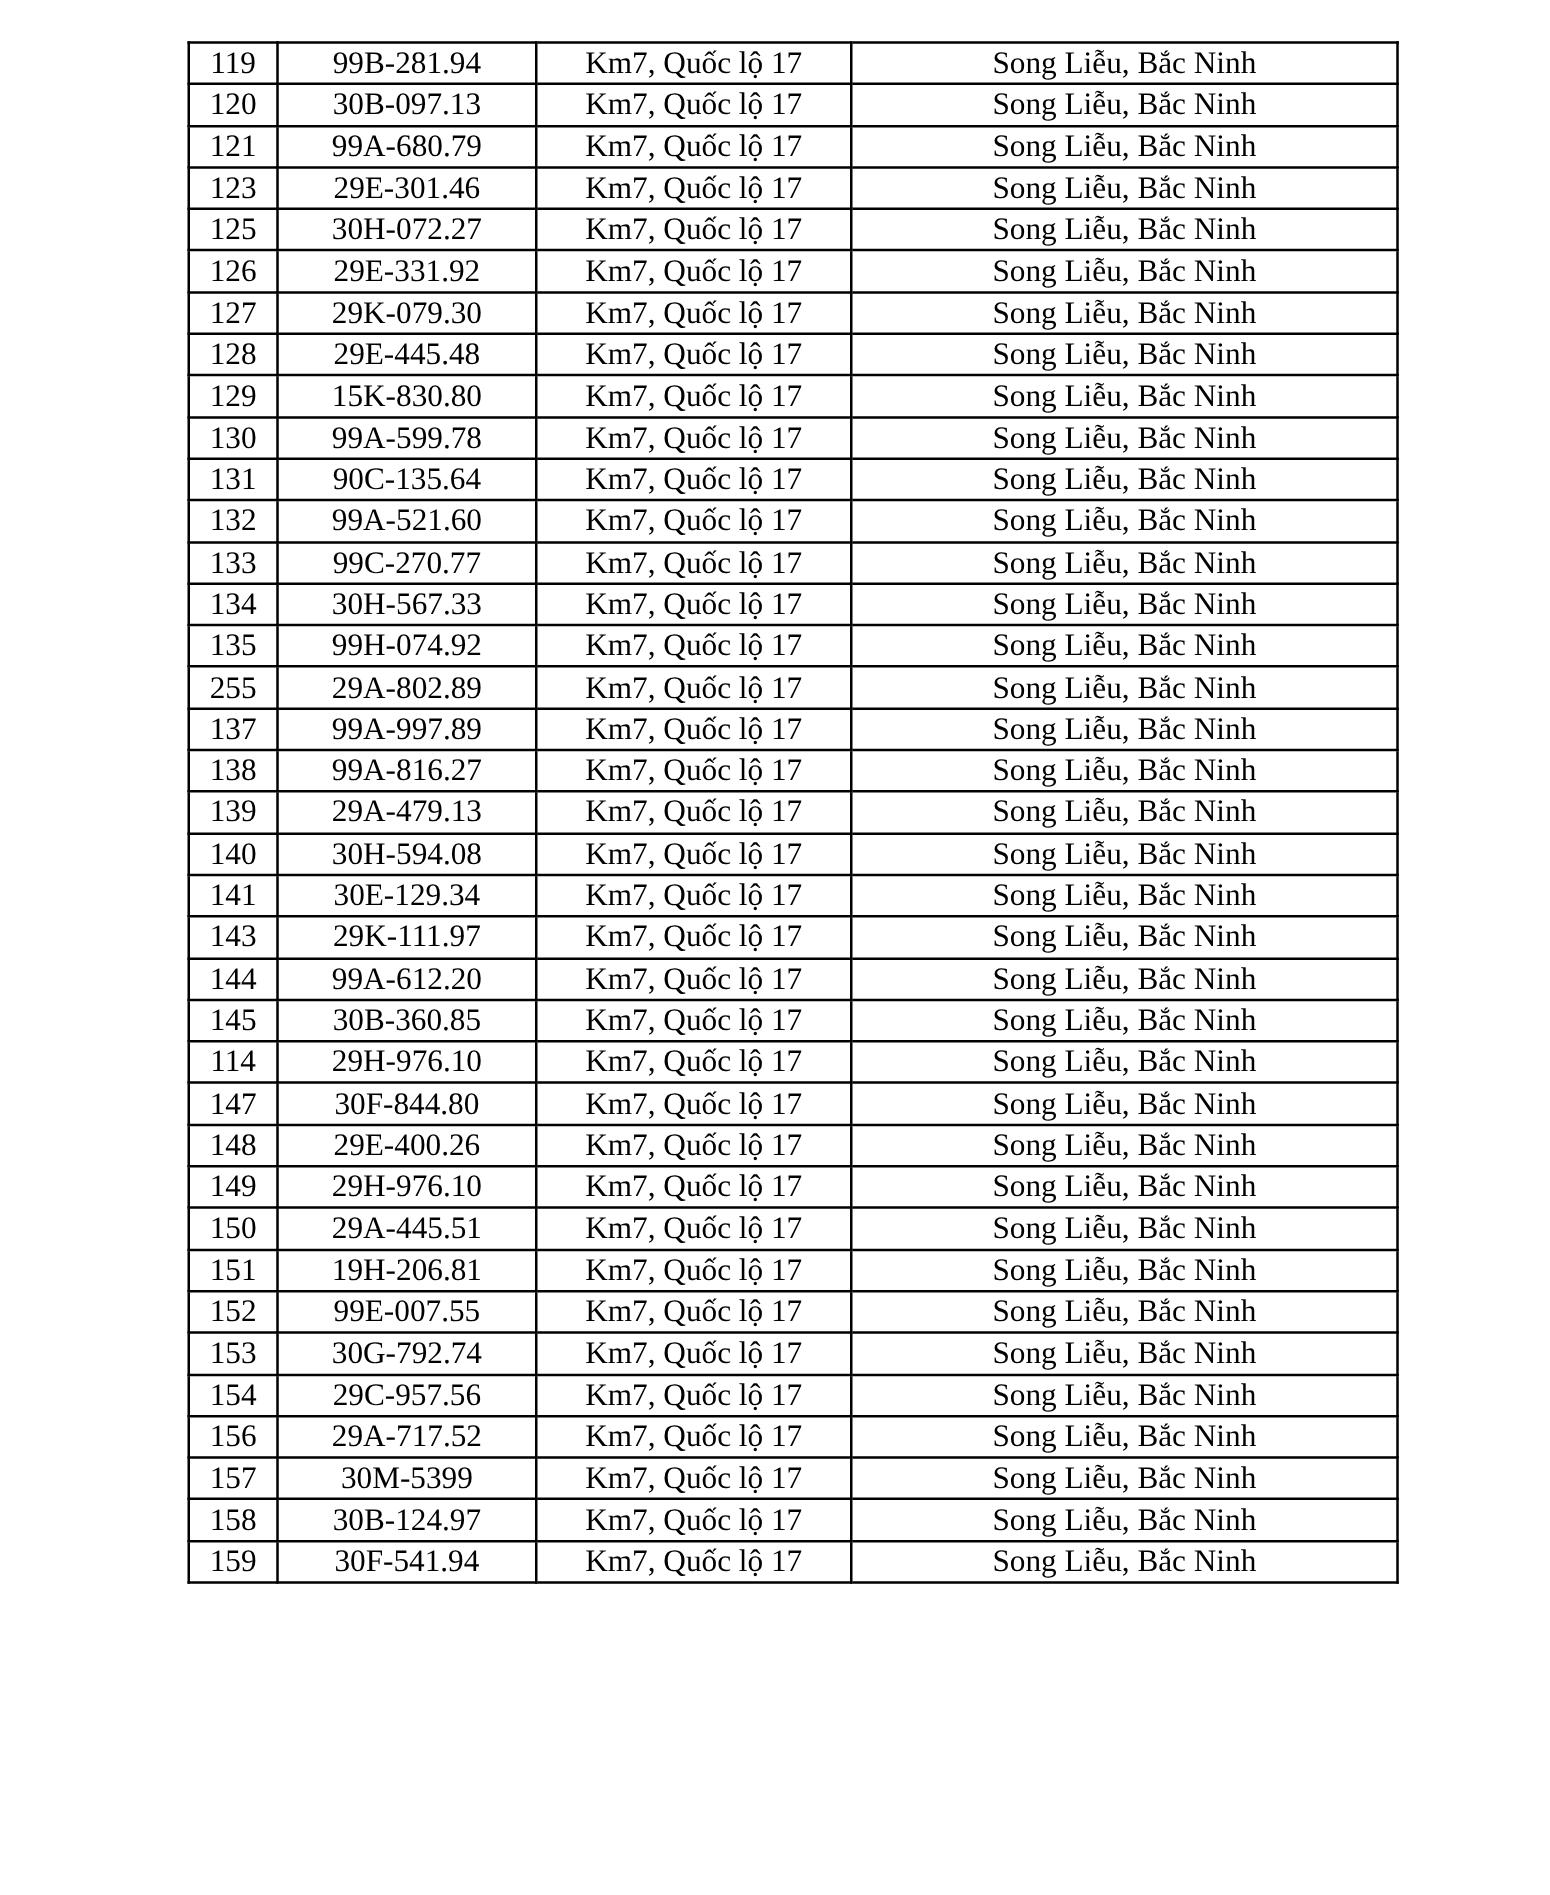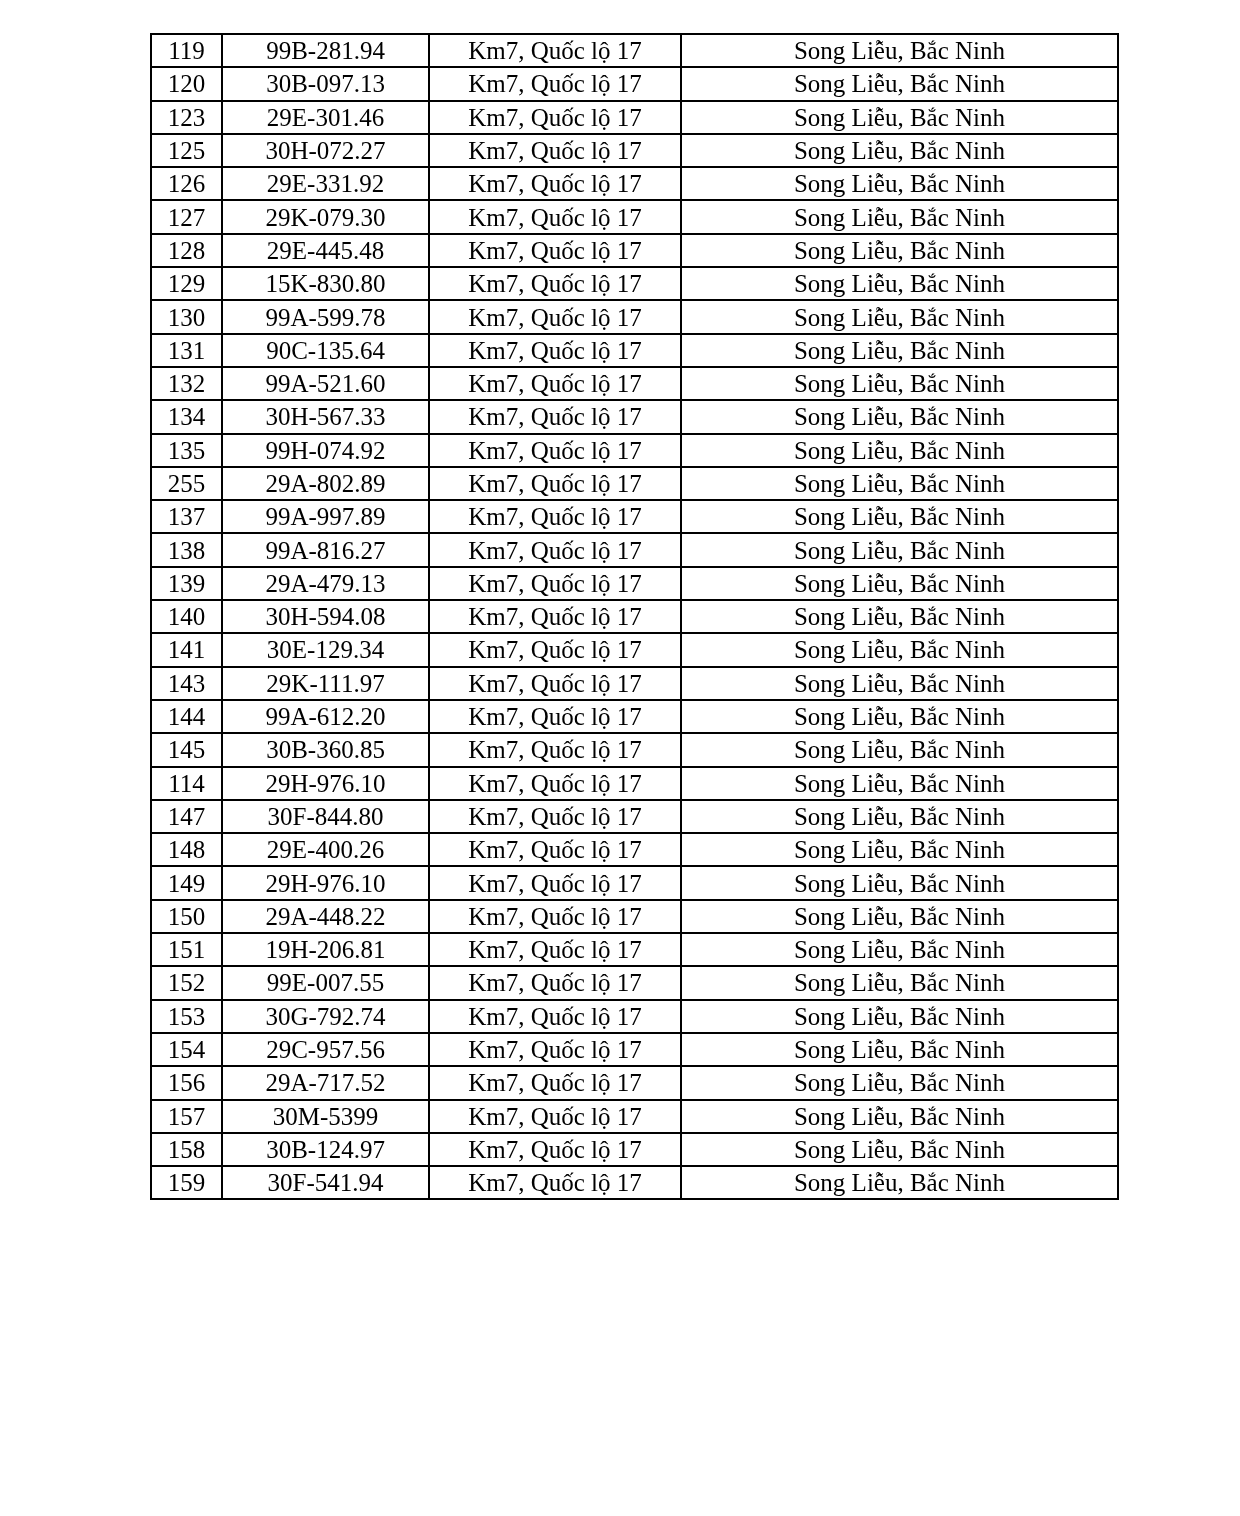--- a/index.html
+++ b/index.html
@@ -60,20 +60,26 @@
         <td>Km7, Quốc lộ 17</td>
         <td>Song Liễu, Bắc Ninh</td>
       </tr>
         <tr style="">
         <td>120</td>
         <td>30B-097.13</td>
         <td>Km7, Quốc lộ 17</td>
         <td>Song Liễu, Bắc Ninh</td>
       </tr>
         <tr style="">
+        <td>121</td>
+        <td>99A-680.79</td>
+        <td>Km7, Quốc lộ 17</td>
+        <td>Song Liễu, Bắc Ninh</td>
+      </tr>
+        <tr style="">
         <td>123</td>
         <td>29E-301.46</td>
         <td>Km7, Quốc lộ 17</td>
         <td>Song Liễu, Bắc Ninh</td>
       </tr>
         <tr style="">
         <td>125</td>
         <td>30H-072.27</td>
         <td>Km7, Quốc lộ 17</td>
         <td>Song Liễu, Bắc Ninh</td>
@@ -114,20 +120,26 @@
         <td>Km7, Quốc lộ 17</td>
         <td>Song Liễu, Bắc Ninh</td>
       </tr>
         <tr style="">
         <td>132</td>
         <td>99A-521.60</td>
         <td>Km7, Quốc lộ 17</td>
         <td>Song Liễu, Bắc Ninh</td>
       </tr>
         <tr style="">
+        <td>133</td>
+        <td>99C-270.77</td>
+        <td>Km7, Quốc lộ 17</td>
+        <td>Song Liễu, Bắc Ninh</td>
+      </tr>
+        <tr style="">
         <td>134</td>
         <td>30H-567.33</td>
         <td>Km7, Quốc lộ 17</td>
         <td>Song Liễu, Bắc Ninh</td>
       </tr>
         <tr style="">
         <td>135</td>
         <td>99H-074.92</td>
         <td>Km7, Quốc lộ 17</td>
         <td>Song Liễu, Bắc Ninh</td>
@@ -205,21 +217,21 @@
         <td>Song Liễu, Bắc Ninh</td>
       </tr>
         <tr style="">
         <td>149</td>
         <td>29H-976.10</td>
         <td>Km7, Quốc lộ 17</td>
         <td>Song Liễu, Bắc Ninh</td>
       </tr>
         <tr style="">
         <td>150</td>
-        <td>29A-448.22</td>
+        <td>29A-445.51</td>
         <td>Km7, Quốc lộ 17</td>
         <td>Song Liễu, Bắc Ninh</td>
       </tr>
         <tr style="">
         <td>151</td>
         <td>19H-206.81</td>
         <td>Km7, Quốc lộ 17</td>
         <td>Song Liễu, Bắc Ninh</td>
       </tr>
         <tr style="">

